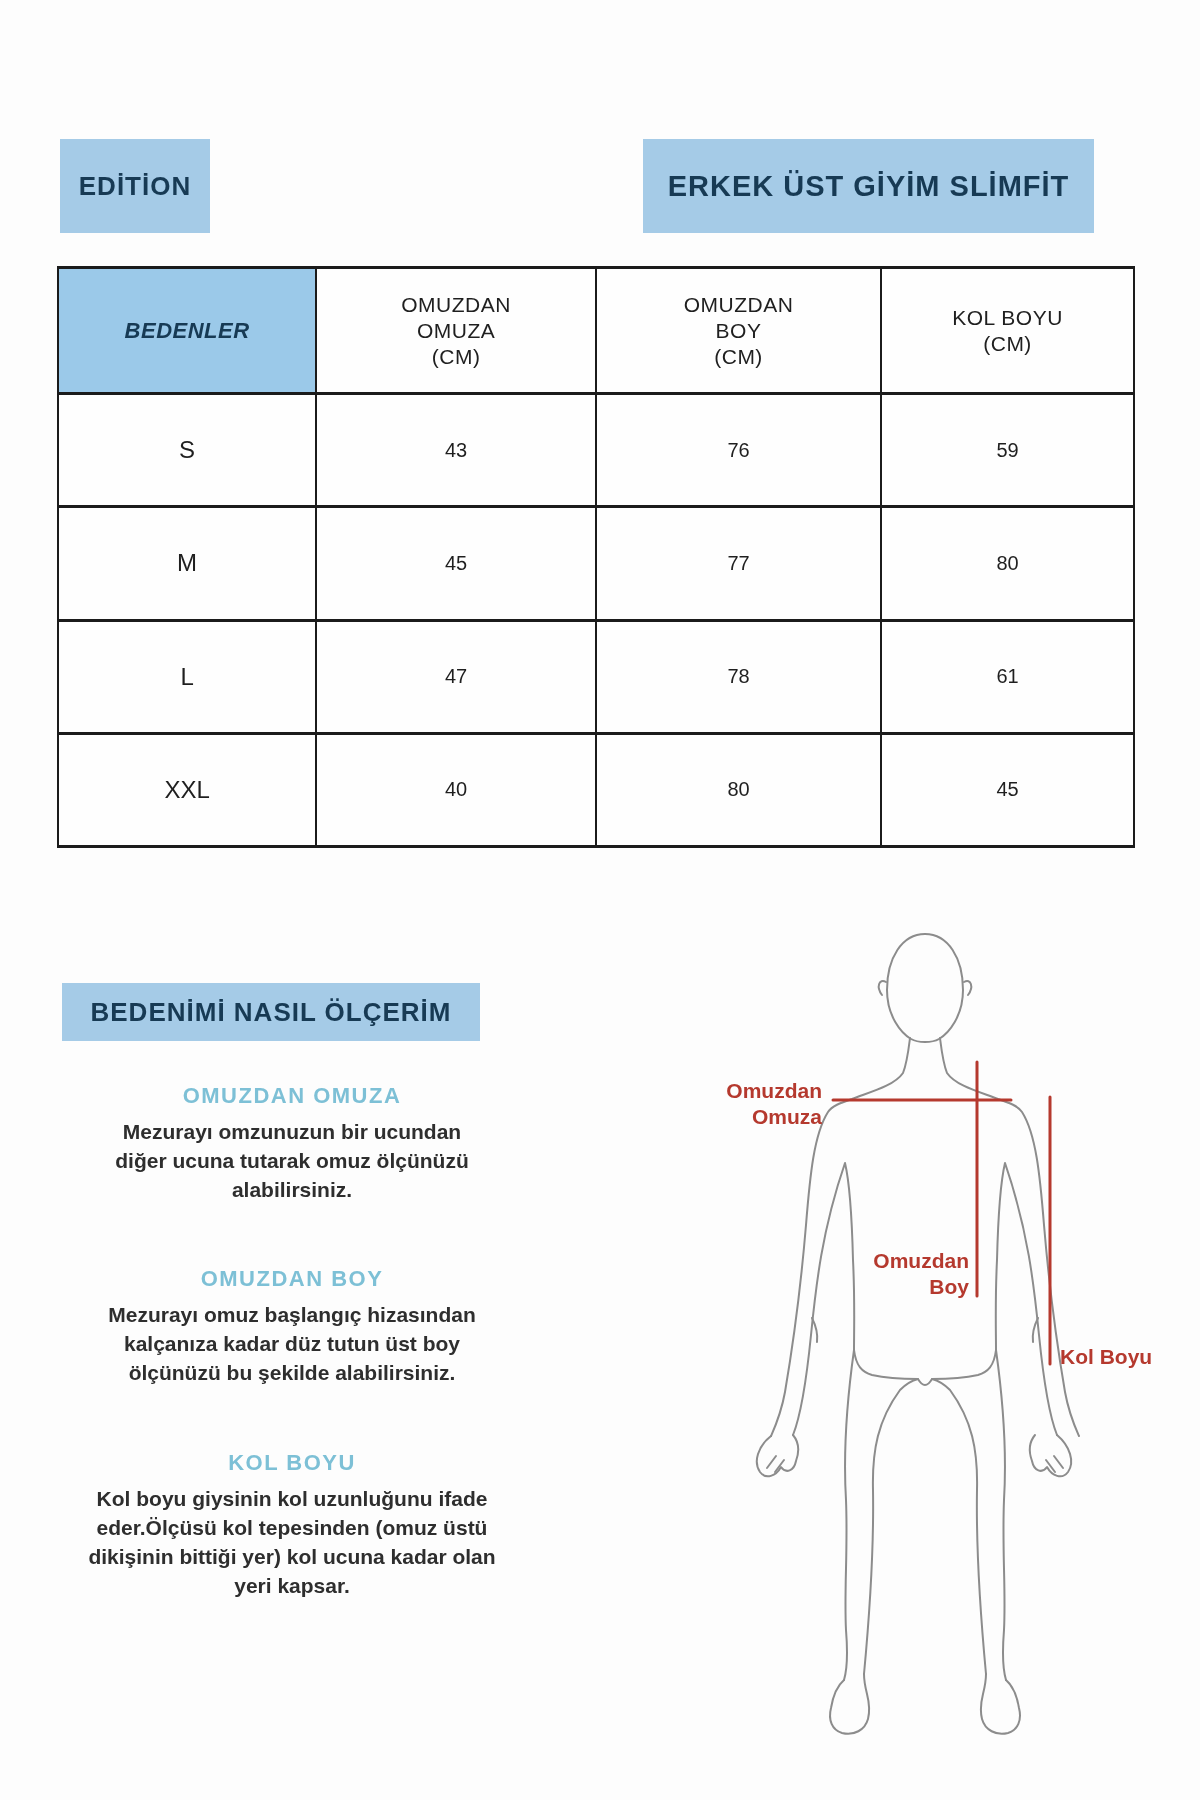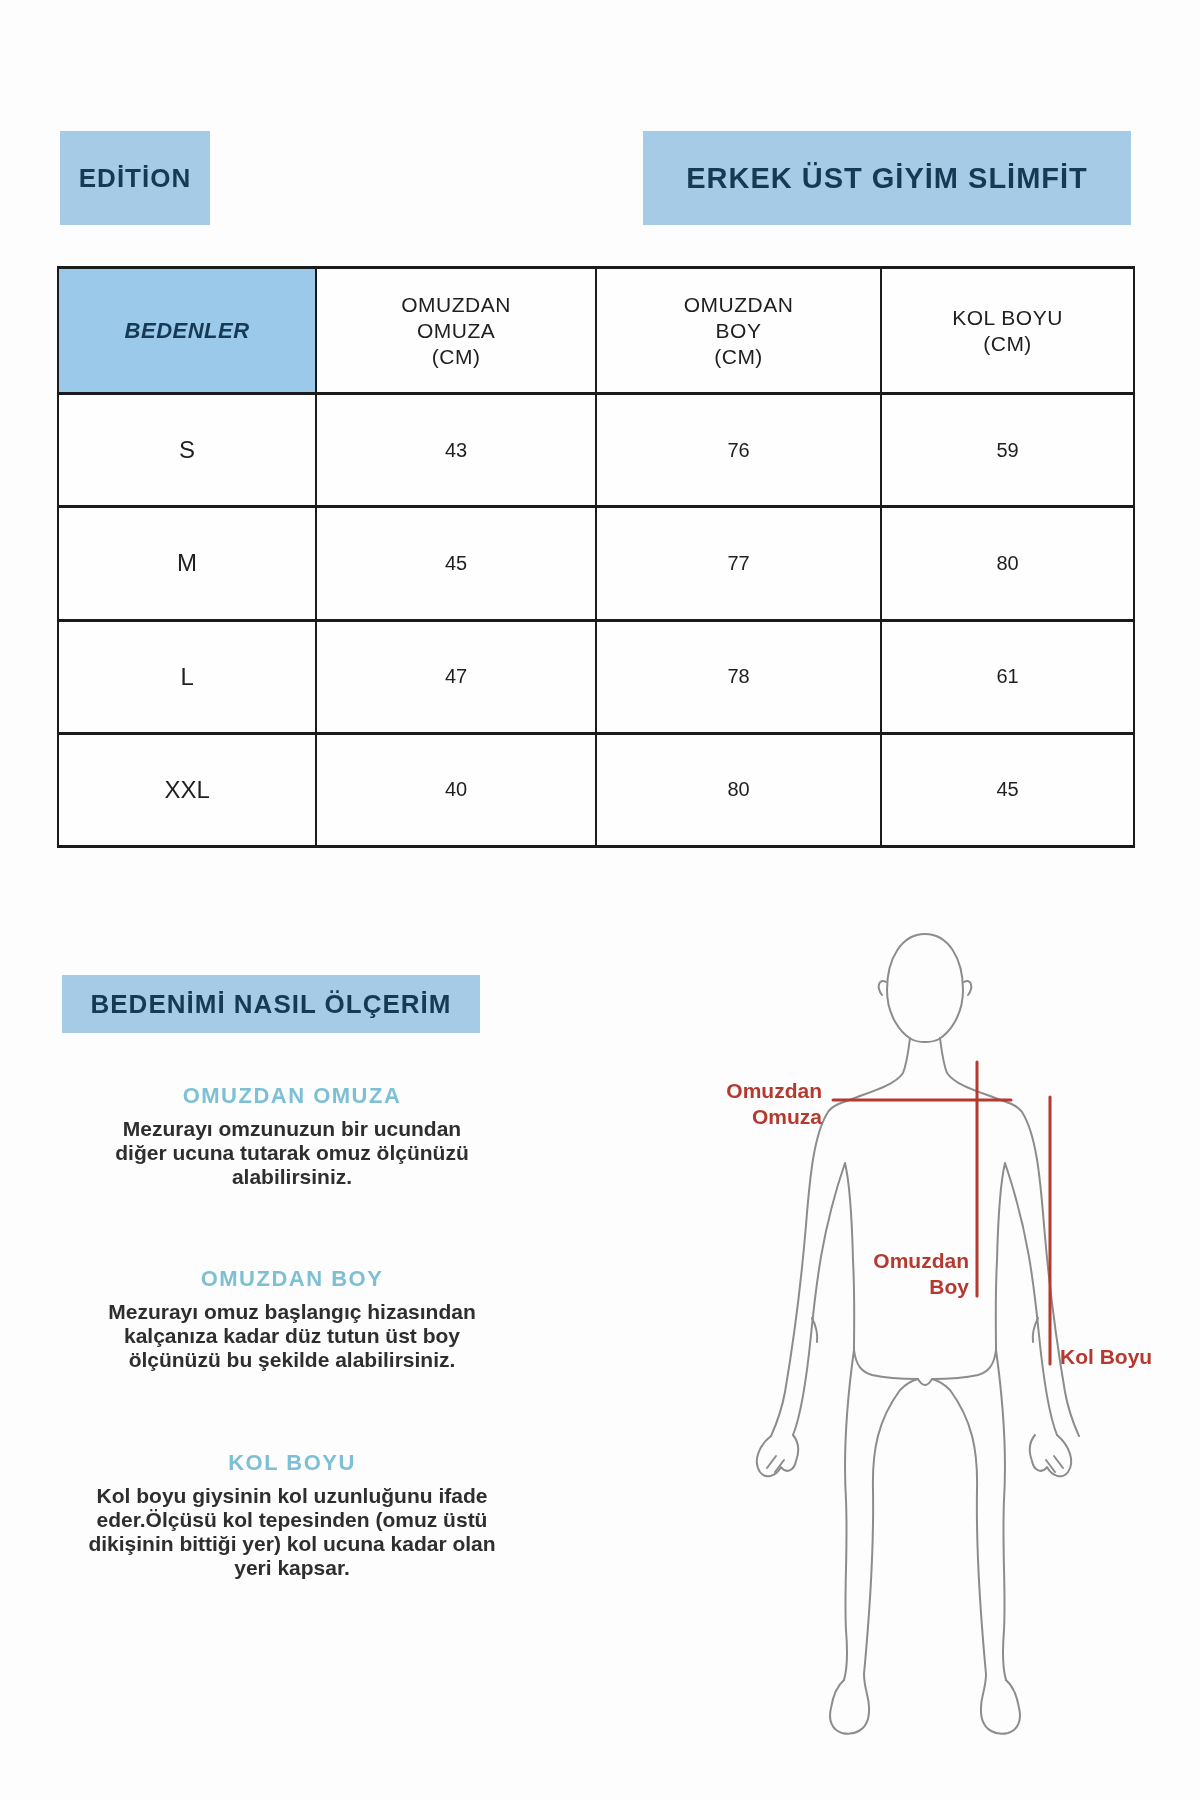--- a/index.html
+++ b/index.html
@@ -3,24 +3,24 @@
 <meta charset="utf-8">
 <style>
   html,body{margin:0;padding:0;background:#ffffff;}
   #canvas{
     position:relative;width:1200px;height:1800px;background:#fdfdfd;overflow:hidden;
     font-family:"Liberation Sans","DejaVu Sans",sans-serif;color:#1f1f1f;
   }
   .blue-label{
     position:absolute;background:#a5cbe7;color:#173a54;
     display:flex;align-items:center;justify-content:center;
-    font-weight:bold;letter-spacing:1px;text-align:center;
+    font-weight:bold;letter-spacing:1px;text-align:center;margin-top:8px;
   }
   #brand-label{left:60px;top:131px;width:150px;height:94px;font-size:26px;}
-  #product-label{left:643px;top:131px;width:488px;height:94px;font-size:29px;text-align:right;}
+  #product-label{left:643px;top:131px;width:451px;height:94px;font-size:29px;text-align:right;}
   #howto-title{left:62px;top:975px;width:418px;height:58px;font-size:26px;}
 
   table#size-table{
     position:absolute;left:57px;top:266px;width:1078px;height:582px;
     border-collapse:collapse;table-layout:fixed;
   }
   #size-table col.c1{width:24%;}
   #size-table col.c2{width:26%;}
   #size-table col.c3{width:26.5%;}
   #size-table col.c4{width:23.5%;}
@@ -32,21 +32,21 @@
   #size-table thead tr{height:126px;}
   #size-table tbody tr{height:91px;}
   #size-table th{font-weight:normal;font-size:21px;line-height:26px;white-space:pre-line;letter-spacing:.5px;}
   #size-table th.corner{background:#9bc9e9;color:#173a54;font-weight:bold;font-size:22px;letter-spacing:.5px;font-style:italic;}
   #size-table td.size-name{font-size:24px;}
   #size-table td.cm{font-size:20px;}
 
   .guide-section{position:absolute;left:42px;width:500px;text-align:center;}
   .guide-heading{color:#7dc0d6;font-weight:bold;font-size:22px;letter-spacing:1.5px;}
   .guide-body{
-    margin-top:8px;color:#2e2e2e;font-weight:bold;font-size:21px;line-height:24px;
+    margin-top:8px;color:#2e2e2e;font-weight:bold;font-size:21px;line-height:29px;
     white-space:pre-line;
   }
   #sec-shoulder{top:1083px;}
   #sec-length{top:1266px;}
   #sec-sleeve{top:1450px;}
 
   #figure-svg{position:absolute;left:560px;top:920px;width:600px;height:880px;}
 
   .red-note{
     position:absolute;color:#b5392e;font-weight:bold;font-size:21px;line-height:26px;

